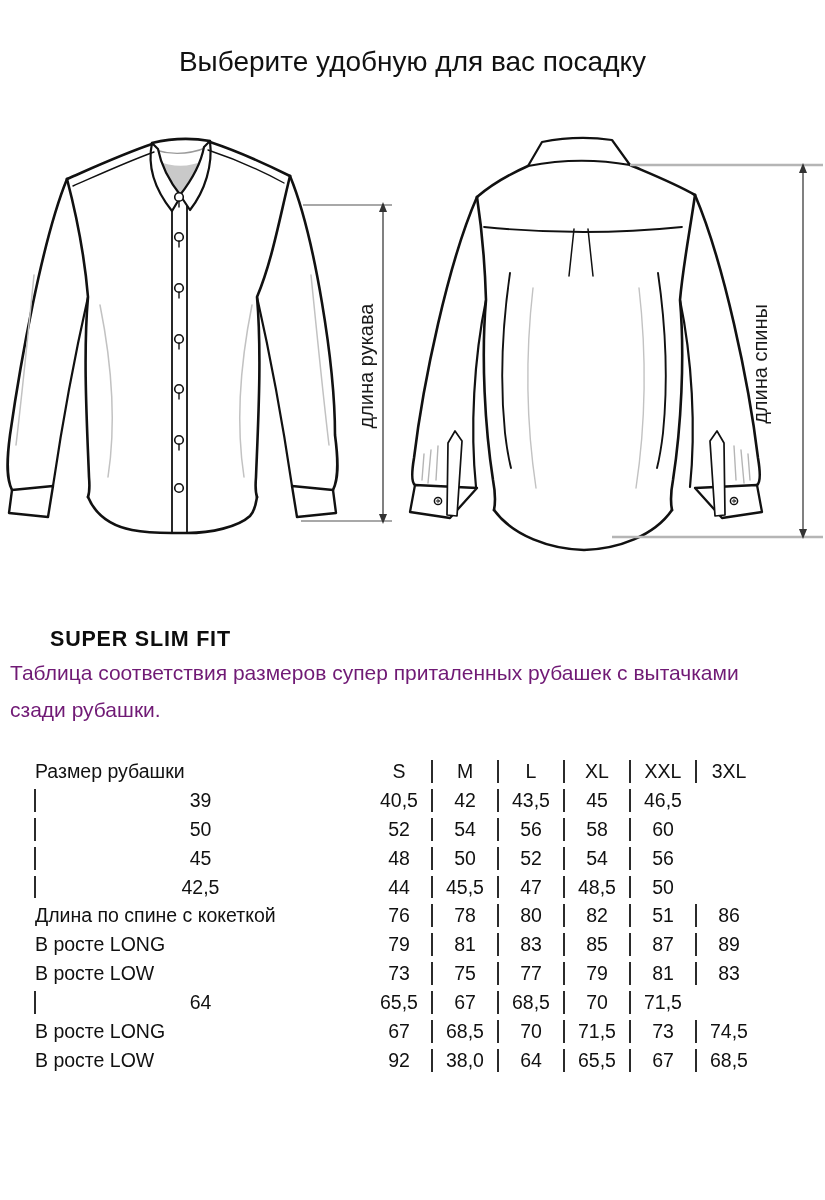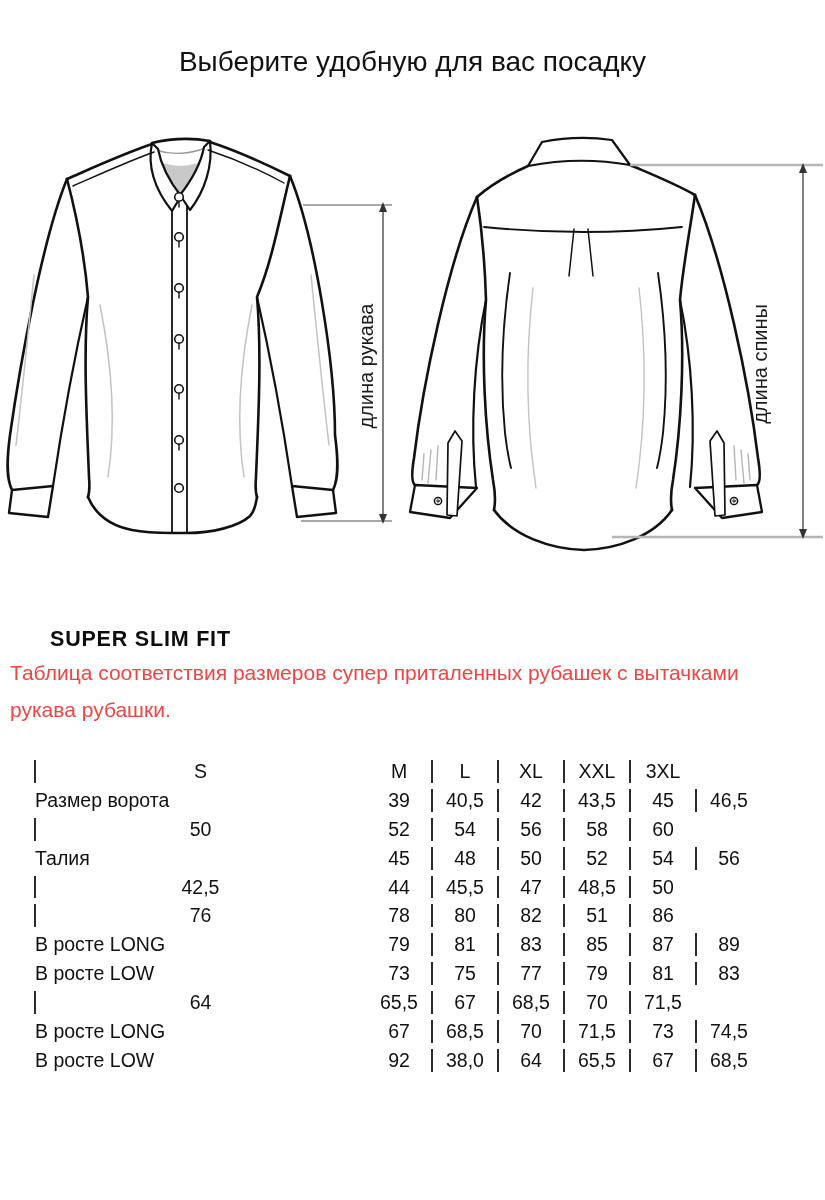--- a/index.html
+++ b/index.html
@@ -5,21 +5,21 @@
   html,body{margin:0;padding:0;background:#ffffff;}
   .page{position:relative;width:825px;height:1200px;background:#ffffff;overflow:hidden;
         font-family:"Liberation Sans", sans-serif;color:#1a1a1a;border-radius:18px;}
   .title{position:absolute;left:0;top:46px;width:825px;text-align:center;
          font-size:28px;color:#111;}
   svg{position:absolute;}
   .vlabel{position:absolute;width:150px;height:24px;line-height:24px;text-align:center;
           font-size:20px;color:#1a1a1a;transform:rotate(-90deg);}
   .fit-heading{position:absolute;left:10px;top:624px;font-size:21.5px;font-weight:bold;
                letter-spacing:0.8px;color:#0d0d0d;line-height:30px;margin-left:40px;}
-  .desc{position:absolute;left:10px;top:654px;font-size:21px;line-height:37px;color:#ef4444;}
+  .desc{position:absolute;left:10px;top:654px;font-size:21px;line-height:37px;color:#701a75;}
   .size-table{position:absolute;left:35px;top:757px;width:727px;}
   .tr{display:grid;grid-template-columns:331px repeat(6,66px);height:28.9px;}
   .td{display:flex;align-items:center;font-size:19.5px;color:#111;position:relative;}
   .td.label{justify-content:flex-start;}
   .td.num{justify-content:center;}
   .td.num::before{content:"";position:absolute;left:-0.75px;top:3px;bottom:3px;width:1.5px;
                   background:#2b2b2b;}
   .td.num:nth-child(2)::before{display:none;}
 </style>
 </head>
@@ -146,72 +146,72 @@
       <polygon points="803,539 799,529 807,529" fill="#333"></polygon>
     </g>
   </svg>
 
   <div class="vlabel" style="left:291px;top:354px;">длина рукава</div>
   <div class="vlabel" style="left:685px;top:352px;">длина спины</div>
 
   <div class="fit-heading">SUPER SLIM FIT</div>
   <div class="desc">
     <div>Таблица соответствия размеров супер приталенных рубашек с вытачками</div>
-    <div>рукава рубашки.</div>
+    <div>сзади рубашки.</div>
   </div>
 
   <div class="size-table">
     <div class="tr">
+      <div class="td label">Размер рубашки</div>
       <div class="td num">S</div>
       <div class="td num">M</div>
       <div class="td num">L</div>
       <div class="td num">XL</div>
       <div class="td num">XXL</div>
       <div class="td num">3XL</div>
     </div>
 
     <div class="tr">
-      <div class="td label">Размер ворота</div>
       <div class="td num">39</div>
       <div class="td num">40,5</div>
       <div class="td num">42</div>
       <div class="td num">43,5</div>
       <div class="td num">45</div>
       <div class="td num">46,5</div>
     </div>
 
     <div class="tr">
       <div class="td num">50</div>
       <div class="td num">52</div>
       <div class="td num">54</div>
       <div class="td num">56</div>
       <div class="td num">58</div>
       <div class="td num">60</div>
     </div>
 
     <div class="tr">
-      <div class="td label">Талия</div>
       <div class="td num">45</div>
       <div class="td num">48</div>
       <div class="td num">50</div>
       <div class="td num">52</div>
       <div class="td num">54</div>
       <div class="td num">56</div>
     </div>
 
     <div class="tr">
       <div class="td num">42,5</div>
       <div class="td num">44</div>
       <div class="td num">45,5</div>
       <div class="td num">47</div>
       <div class="td num">48,5</div>
       <div class="td num">50</div>
     </div>
 
     <div class="tr">
+      <div class="td label">Длина по спине с кокеткой</div>
       <div class="td num">76</div>
       <div class="td num">78</div>
       <div class="td num">80</div>
       <div class="td num">82</div>
       <div class="td num">51</div>
       <div class="td num">86</div>
     </div>
 
     <div class="tr">
       <div class="td label">В росте LONG</div>

